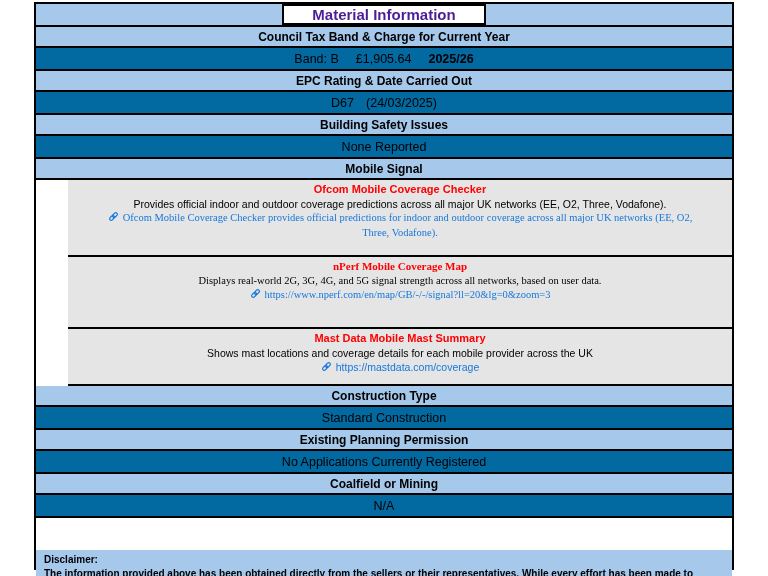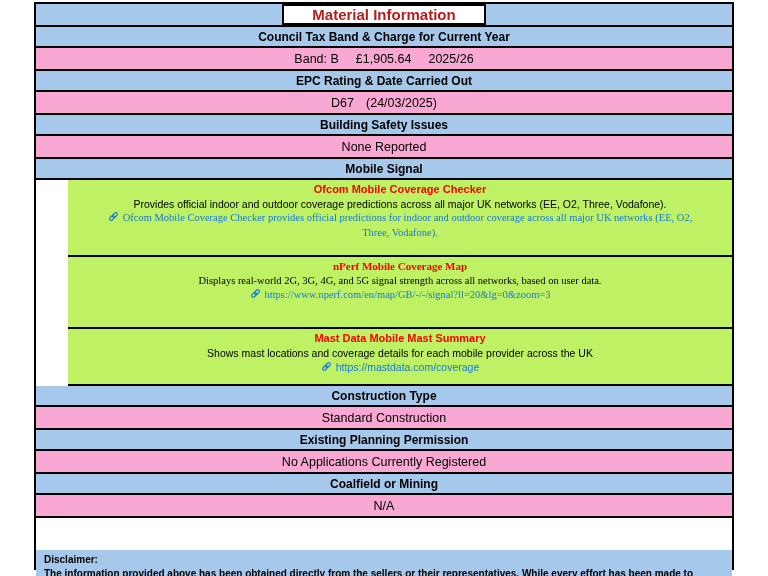--- a/index.html
+++ b/index.html
@@ -8,30 +8,30 @@
   .sheet {
     position:absolute; left:34px; top:2px; width:700px; height:568px;
     border:2px solid #000000; display:flex; flex-direction:column; background:#ffffff;
   }
   .row { border-bottom:2px solid #000000; display:flex; align-items:center; justify-content:center; flex:none; }
   .row:last-child { border-bottom:none; }
 
   .title-row { background:#A5C8EB; height:23px; }
   .title-box {
     background:#ffffff; border:2px solid #000000; height:21px; line-height:17px;
-    padding:0 28px; font-weight:bold; font-size:15px; color:#b91c1c; display:flex; align-items:center;
+    padding:0 28px; font-weight:bold; font-size:15px; color:#4c1d95; display:flex; align-items:center;
   }
 
   .hdr { background:#A5C8EB; height:21px; font-weight:bold; font-size:12px; color:#000000; }
-  .val { background:#f9a8d4; height:23px; font-size:12.5px; color:#000000;text-align:center; }
+  .val { background:#0369a1; height:23px; font-size:12.5px; color:#000000;text-align:center; }
   .gap-a { margin-left:17px; }
-  .gap-b { margin-left:17px; }
+  .gap-b { margin-left:17px;font-weight:bold; }
   .gap-c { margin-left:12px; }
 
-  .box { background:#bef264; flex-direction:column; justify-content:flex-start; text-align:center; padding-top:2px;margin-left:32px; }
+  .box { background:#e5e5e5; flex-direction:column; justify-content:flex-start; text-align:center; padding-top:2px;margin-left:32px; }
   .box-ofcom { height:77px; }
   .box-nperf { height:72px;font-family:Liberation Serif, serif; }
   .box-mast  { height:57px; }
   .sec-title { color:#FF0000; font-weight:bold; font-size:11px; line-height:15px; }
   .sec-desc  { color:#000000; font-size:10.5px; line-height:14px; }
   .sec-link  { color:#1577DB; font-size:10.5px; line-height:14px; display:block; }
   .sec-link a { color:#1577DB; text-decoration:none; cursor:pointer; }
   .sec-link.u a { }
   .wrap-link { max-width:606px; margin:0 auto;font-family:Liberation Serif, serif; }
   .link-glyph { display:inline-block; vertical-align:-1px; margin-right:4px; }

